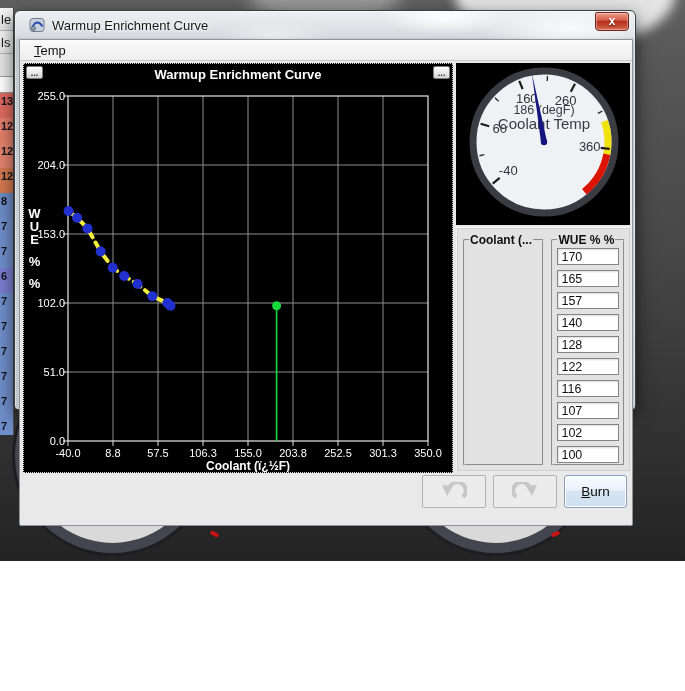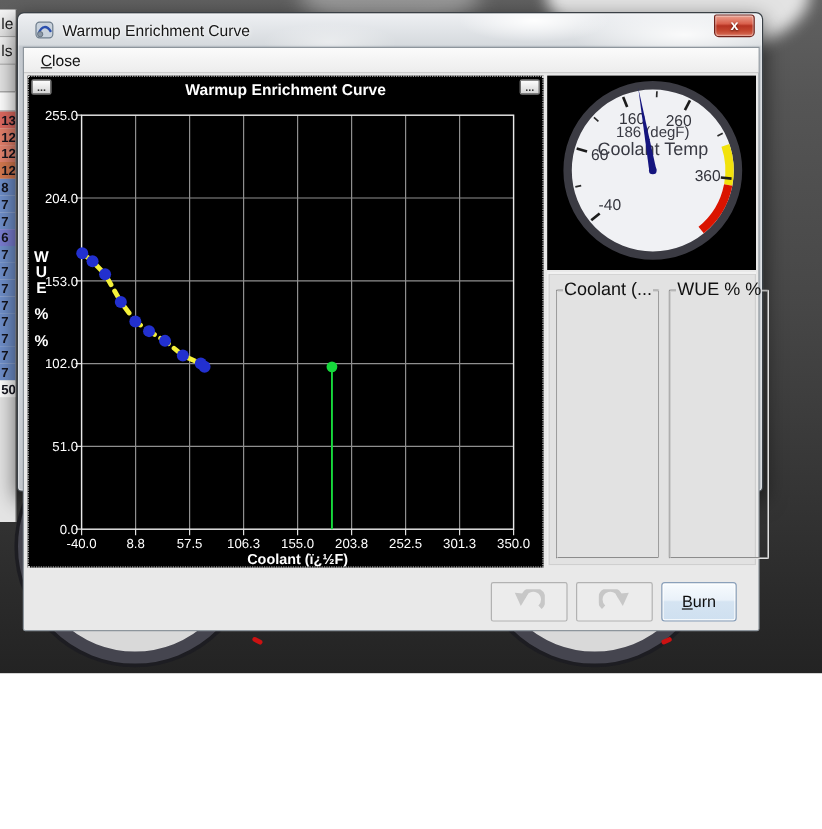--- a/index.html
+++ b/index.html
@@ -17,21 +17,21 @@
   .bg-bottom-circle { position:absolute; width:195px; height:195px; border-radius:50%;
     background:#d9d9d9; border:10px solid #45454f; box-shadow:0 0 0 3px #1d1d22; }
   .bg-red-tick { position:absolute; width:9px; height:4px; background:#cc1212; border-radius:2px; }
 
   
   .under-strip { position:absolute; left:0; top:8px; width:14px; height:427px; background:#e4e4e4;
     border-right:1px solid #4a4a4a; z-index:2; overflow:hidden; }
   .strip-label { height:23px; font-size:13px; color:#1c1c1c; padding:4px 0 0 1px; border-bottom:1px solid #b2b2b2;
     background:linear-gradient(#f4f4f4,#e2e2e2); overflow:hidden; white-space:nowrap; }
   .strip-white-box { height:17px; margin-top:22px; background:#ffffff; border-top:1px solid #9a9a9a; border-bottom:1px solid #9a9a9a; }
-  .strip-row { height:14px; font-size:11px; font-weight:bold; color:#14141e; padding-left:1px;
+  .strip-row { height:25px; font-size:11px; font-weight:bold; color:#14141e; padding-left:1px;
     overflow:hidden; white-space:nowrap; line-height:17px; }
 
   
   .dialog { position:absolute; left:14px; top:10px; width:622px; height:400px; z-index:5;
     border:1px solid #3a4046; border-radius:6px 6px 4px 4px; padding:0 4px 4px;
     background:
       radial-gradient(90px 26px at 430px 6px, rgba(255,255,255,.95), rgba(255,255,255,0) 70%),
       radial-gradient(130px 32px at 555px 18px, rgba(255,255,255,.85), rgba(255,255,255,0) 72%),
       radial-gradient(80px 22px at 260px 24px, rgba(255,255,255,.45), rgba(255,255,255,0) 70%),
       linear-gradient(180deg,#eef0f3 0px,#d6dade 26px,#c3c8ce 28px,#ced3d8 300px,#bfc4ca 100%);
@@ -73,27 +73,27 @@
 
   
   .gauge-panel { position:absolute; left:436px; top:2px; width:174px; height:162px; background:#000000; }
 
   
   .table-panel { position:absolute; left:436px; top:166px; width:174px; height:244px; background:#e2e2e2;
     border-top:1px solid #fafafa; border-left:1px solid #f2f2f2; box-shadow:inset 0 0 0 1px #cfcfcf;
     display:flex; padding:5px 5px 4px 6px; gap:7px; }
   .value-fieldset { border:2px groove #e0e0e0; border-radius:2px; padding:1px 4px 3px 4px; height:233px; }
   .value-fieldset.col0 { width:82px; } .value-fieldset.col1 { width:74px; }
-  .value-fieldset legend { font-size:15px; font-weight:normal; color:#101010; padding:0 1px; white-space:nowrap; }
+  .value-fieldset legend { font-size:12px; font-weight:bold; color:#101010; padding:0 1px; white-space:nowrap; }
   .value-fieldset input { display:block; width:100%; height:17px; margin-bottom:5px; border:1px solid #848484;
     box-shadow:inset 1px 1px 2px rgba(0,0,0,.14); background:#ffffff; font-family:"Liberation Sans",sans-serif;
     font-size:12.5px; color:#111111; padding:0 0 0 3px; }
 
   
-  .button-bar { height:52px; display:flex; justify-content:flex-end; align-items:center; gap:7px; padding-right:18px; }
+  .button-bar { height:52px; display:flex; justify-content:flex-end; gap:7px; padding-right:5px; }
   .tool-btn { width:64px; height:33px; background:#ececec; border:1px solid #b2b2b2; border-radius:2px;
     display:flex; align-items:center; justify-content:center; }
   .tool-btn.redo svg { transform:scaleX(-1); }
   .cmd-btn { width:63px; height:33px; border:1px solid #8aa0ba; border-radius:3px;
     background:linear-gradient(180deg,#f7fbfe 0%,#e9f1f9 45%,#d5e4f2 50%,#cfe0f0 100%);
     box-shadow:inset 0 0 0 1px #ffffff; font-family:"Liberation Sans",sans-serif; font-size:13.5px; color:#0c0c0c; }
 </style>
 </head>
 <body>
 
@@ -142,21 +142,21 @@
         <circle cx="4.5" cy="11.5" r="2.2" fill="#8a97a5" stroke="#5d6a77" stroke-width="0.7"></circle>
       </svg>
       <span class="title-text">Warmup Enrichment Curve</span>
       <div class="close-btn">x</div>
     </div>
 
     <div class="dialog-body">
 
       <div class="menu-bar">
         <span class="menu-item">
-          <span class="mnemonic">Close</span>
+          <span class="mnemonic">Temp</span>
         </span>
       </div>
 
       <div class="content">
 
         <div class="chart-panel">
           <svg id="chart-svg" width="428" height="408" viewBox="0 0 428 408">
               <line x1="44" y1="377" x2="44" y2="382" stroke="#e0e0e0" stroke-width="1"></line>
               <text x="44" y="393" text-anchor="middle" fill="#ffffff" font-size="11px" font-family="Liberation Sans, sans-serif">-40.0</text>
               <line x1="89" y1="32" x2="89" y2="377" stroke="#8f8f8f" stroke-width="1"></line>
@@ -253,20 +253,32 @@
               <circle cx="88" cy="79" r="3.2" fill="#15157e"></circle>
             </svg>
         </div>
 
         <div class="table-panel">
           <fieldset class="value-fieldset col0">
             <legend>Coolant (...</legend>
           </fieldset>
           <fieldset class="value-fieldset col1">
             <legend>WUE % %</legend>
+            <div id="col1-inputs">
+                <input type="text" value="170" style="">
+                <input type="text" value="165" style="">
+                <input type="text" value="157" style="">
+                <input type="text" value="140" style="">
+                <input type="text" value="128" style="">
+                <input type="text" value="122" style="">
+                <input type="text" value="116" style="">
+                <input type="text" value="107" style="">
+                <input type="text" value="102" style="">
+                <input type="text" value="100" style="">
+              </div>
           </fieldset>
         </div>
 
       </div>
 
       <div class="button-bar">
         <button class="tool-btn undo">
           <svg width="26" height="20" viewBox="0 0 26 20">
             <path d="M22 15 A 8.5 8.5 0 1 0 8 7" fill="none" stroke="#c7c7c7" stroke-width="4"></path>
             <polygon points="12,4 1,3 6,14" fill="#c7c7c7"></polygon>

